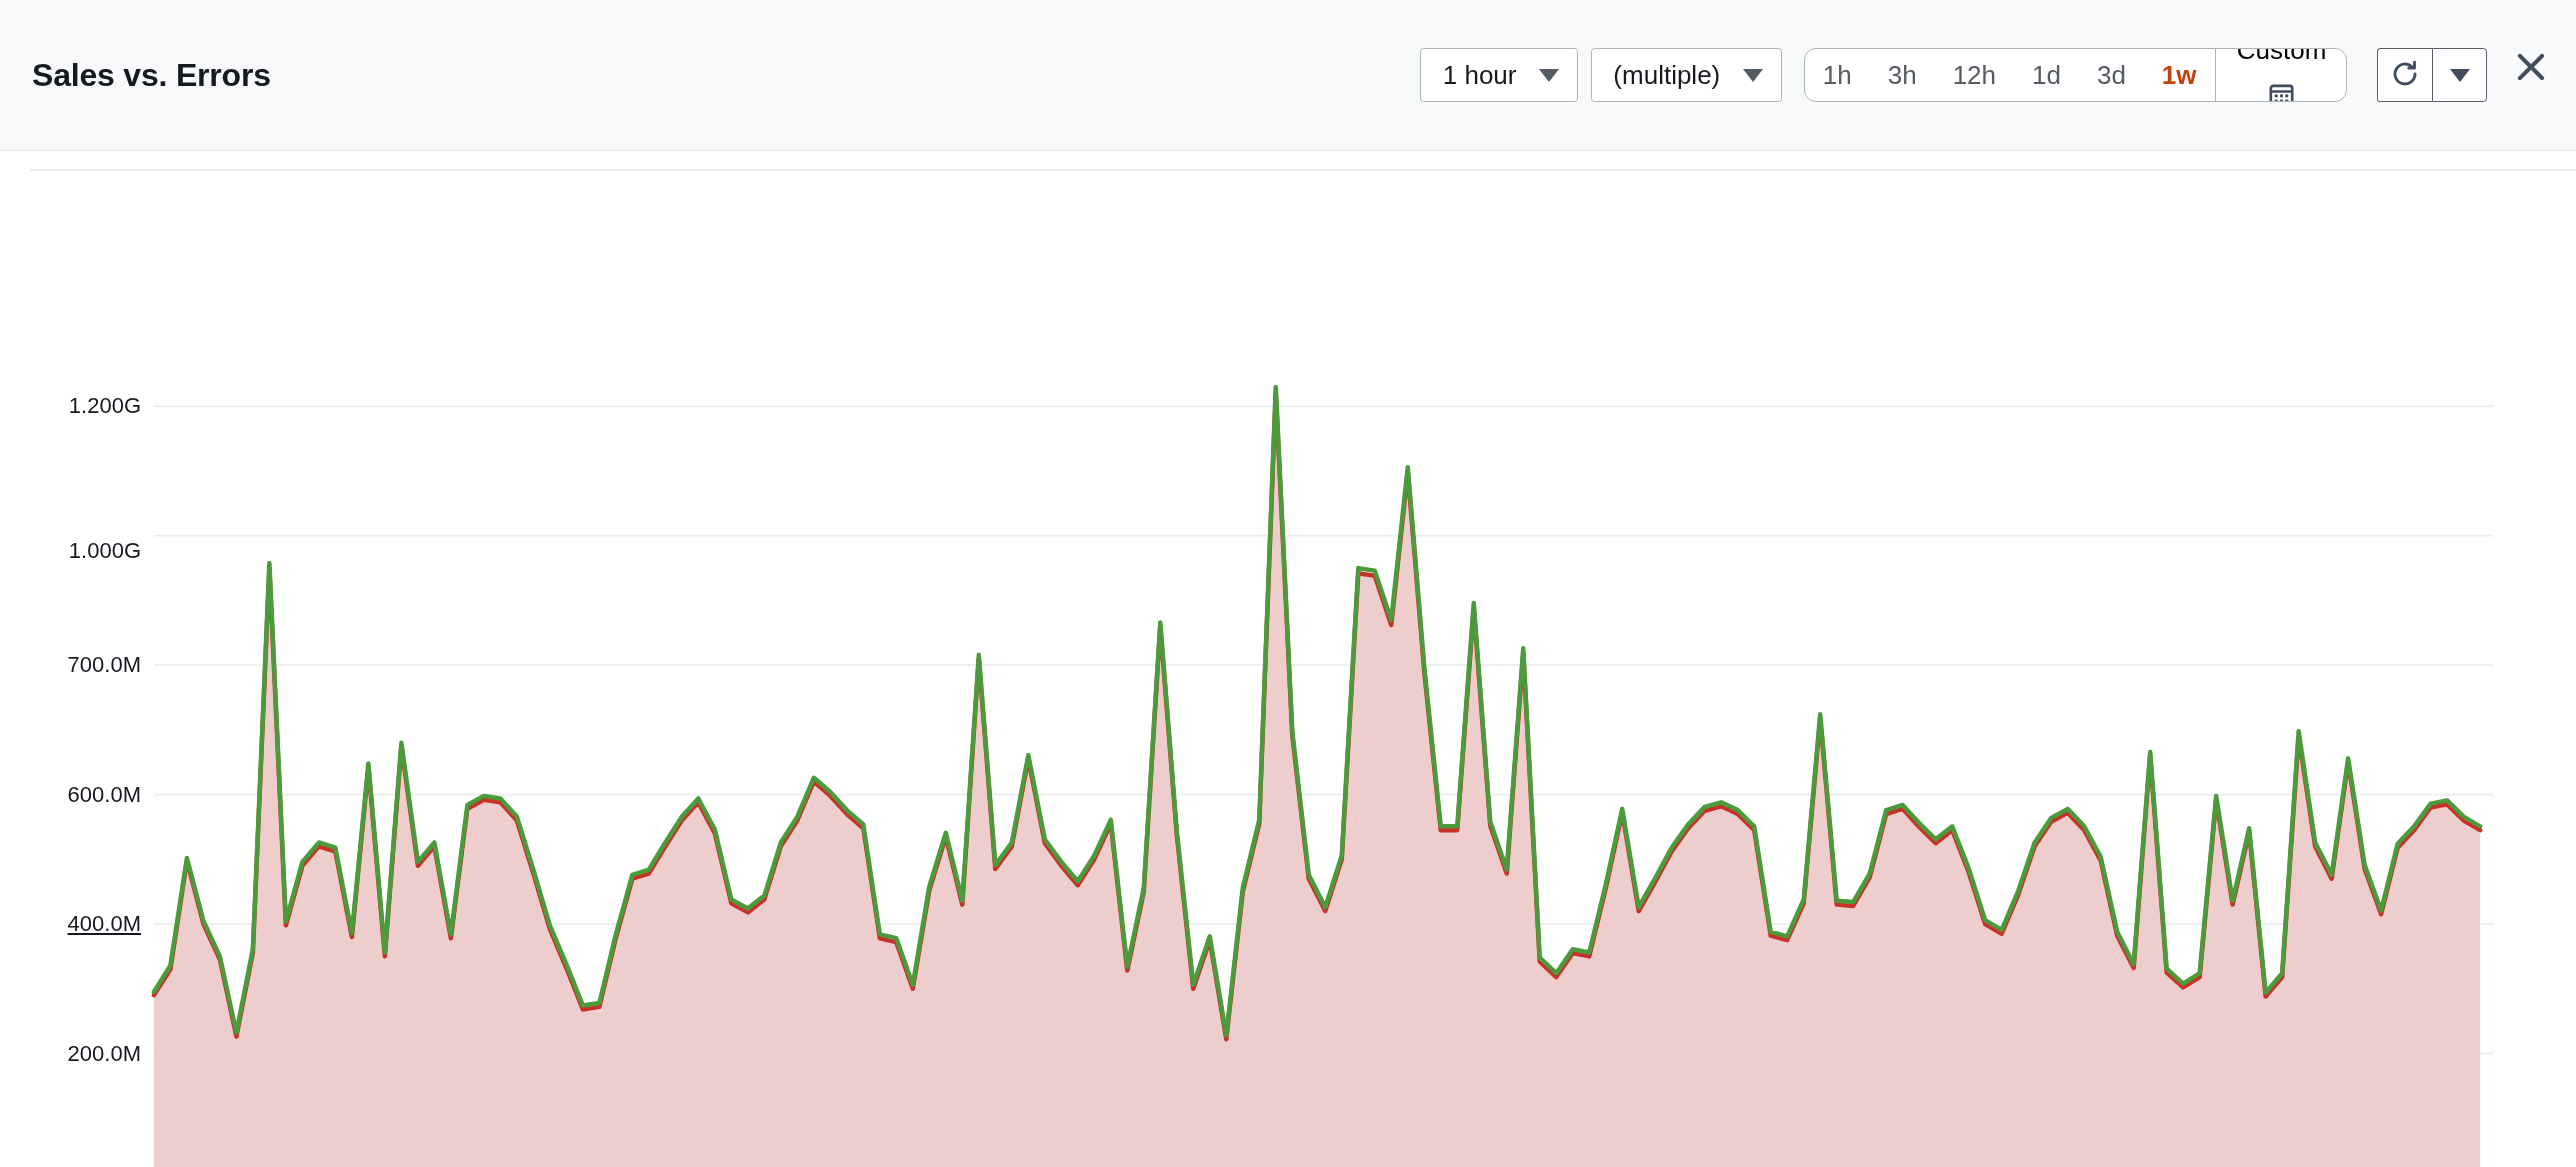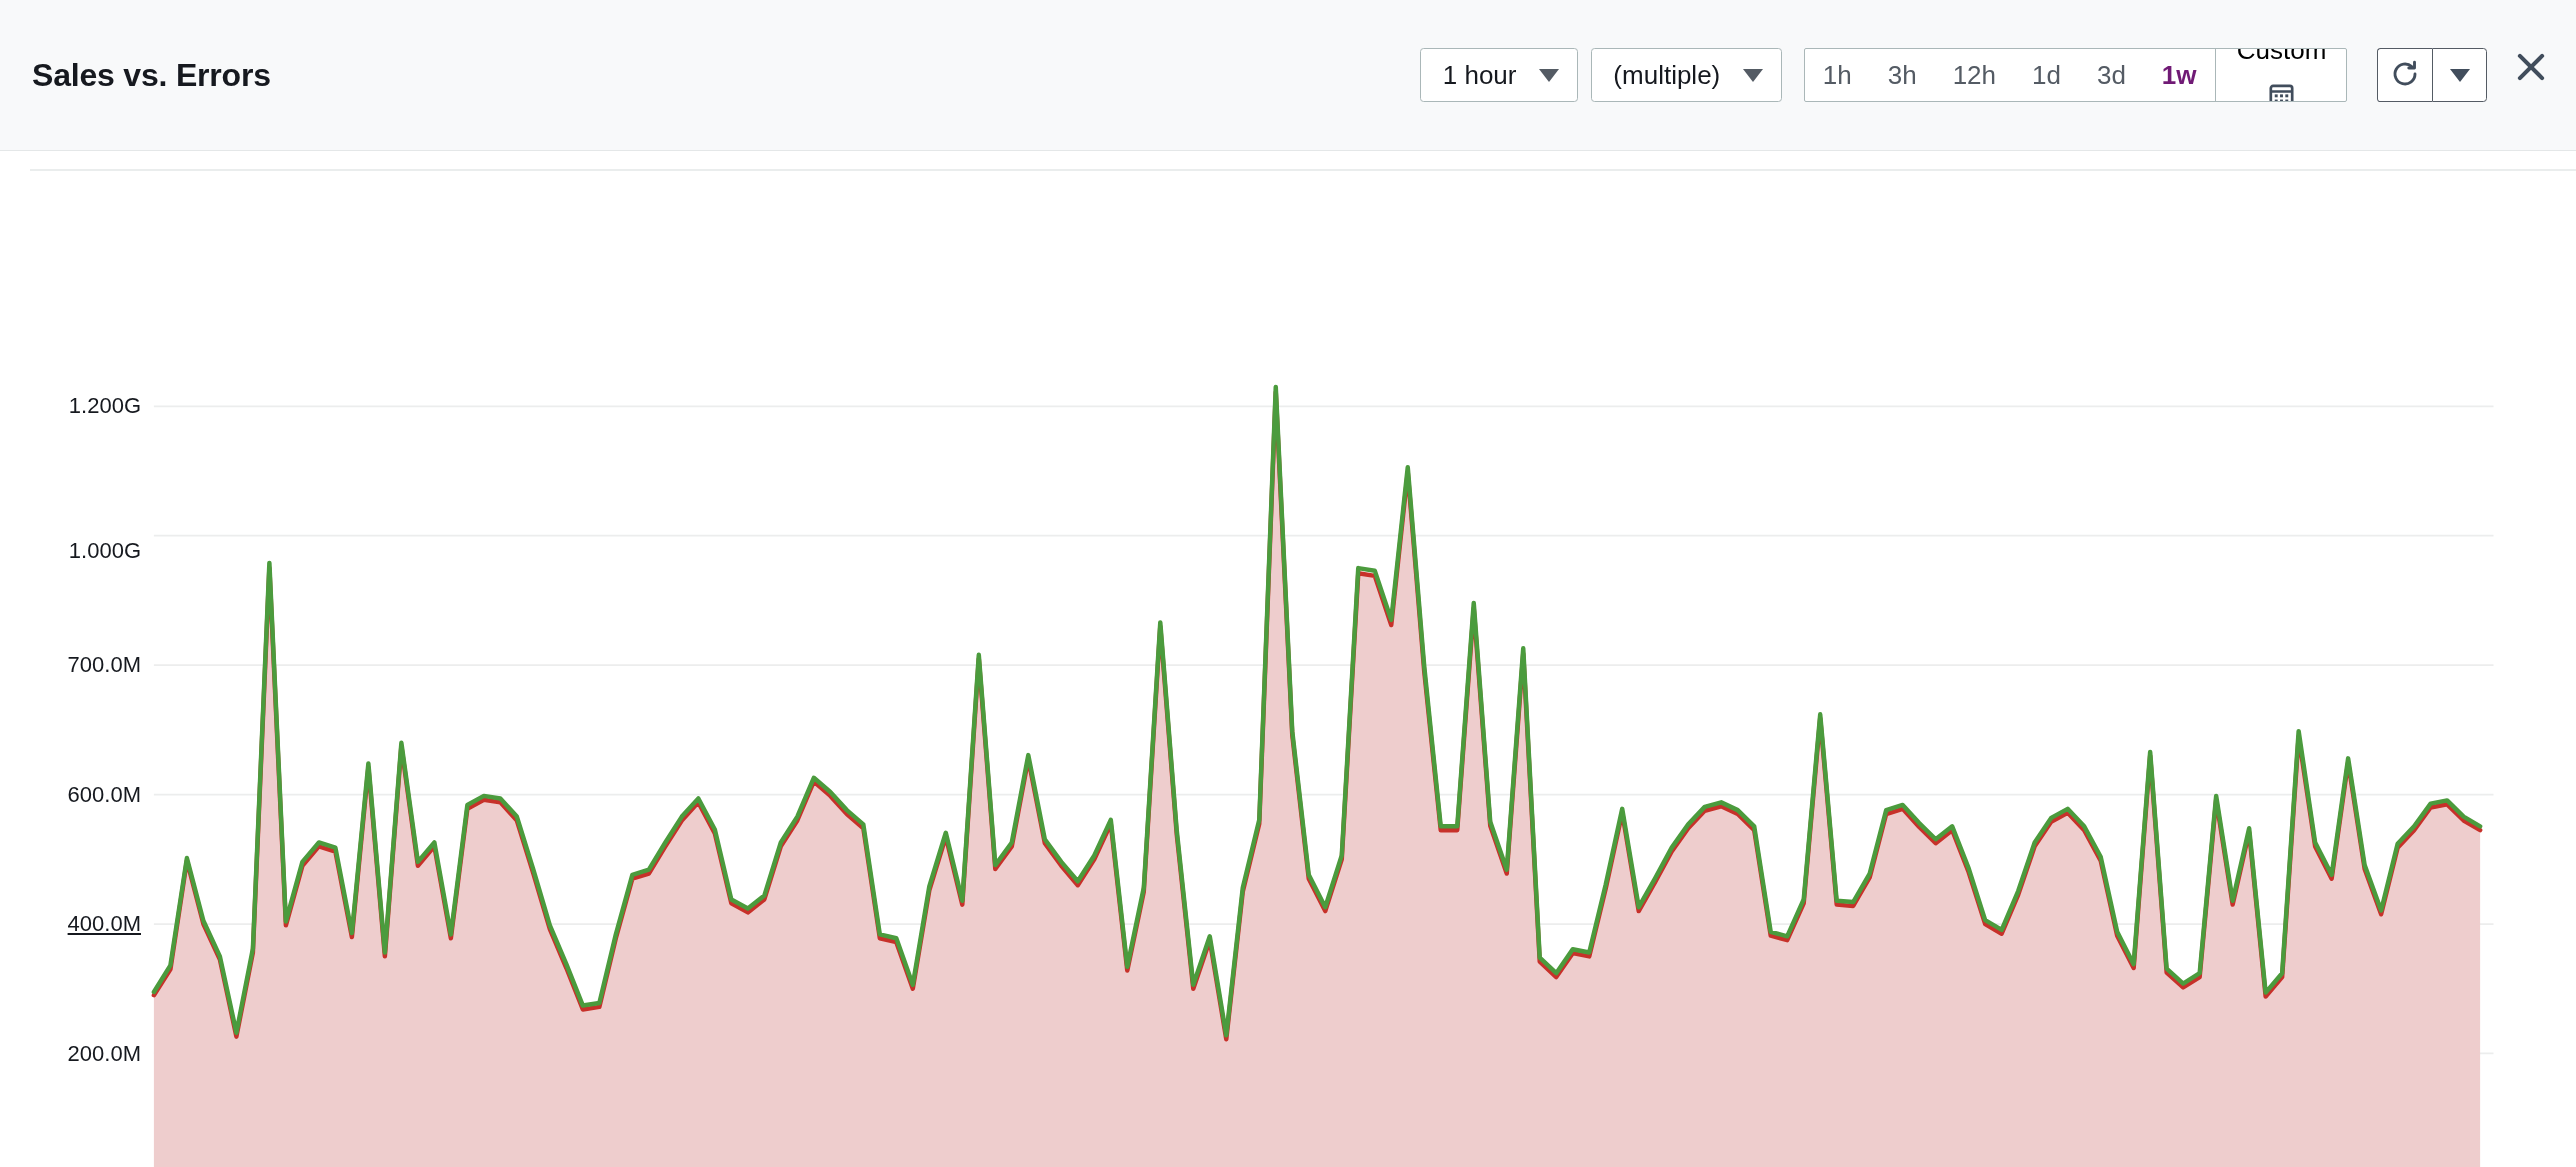--- a/index.html
+++ b/index.html
@@ -60,35 +60,35 @@
     flex:0 0 auto;
   }
 
   
   .range {
     height:54px;
     display:flex;
     align-items:stretch;
     background:#ffffff;
     border:0.9px solid #aab7b8;
-    border-radius:2px;
+    border-radius:12px;
     margin-left:9px;
     overflow:hidden;
   }
   .range .seg {
     display:flex;
     align-items:center;
     justify-content:center;
     padding:0 18px;
     font-size:26px;
     color:#545b64;
     white-space:nowrap;
   }
   .range .seg.active {
-    color:#701a75;
+    color:#c2410c;
     font-weight:bold;
   }
   .range .divider {
     width:0.9px;
     background:#aab7b8;
     margin:0;
   }
   .range .seg.custom {
     gap:16px;
     padding:0 19.6px 0 21.4px;

